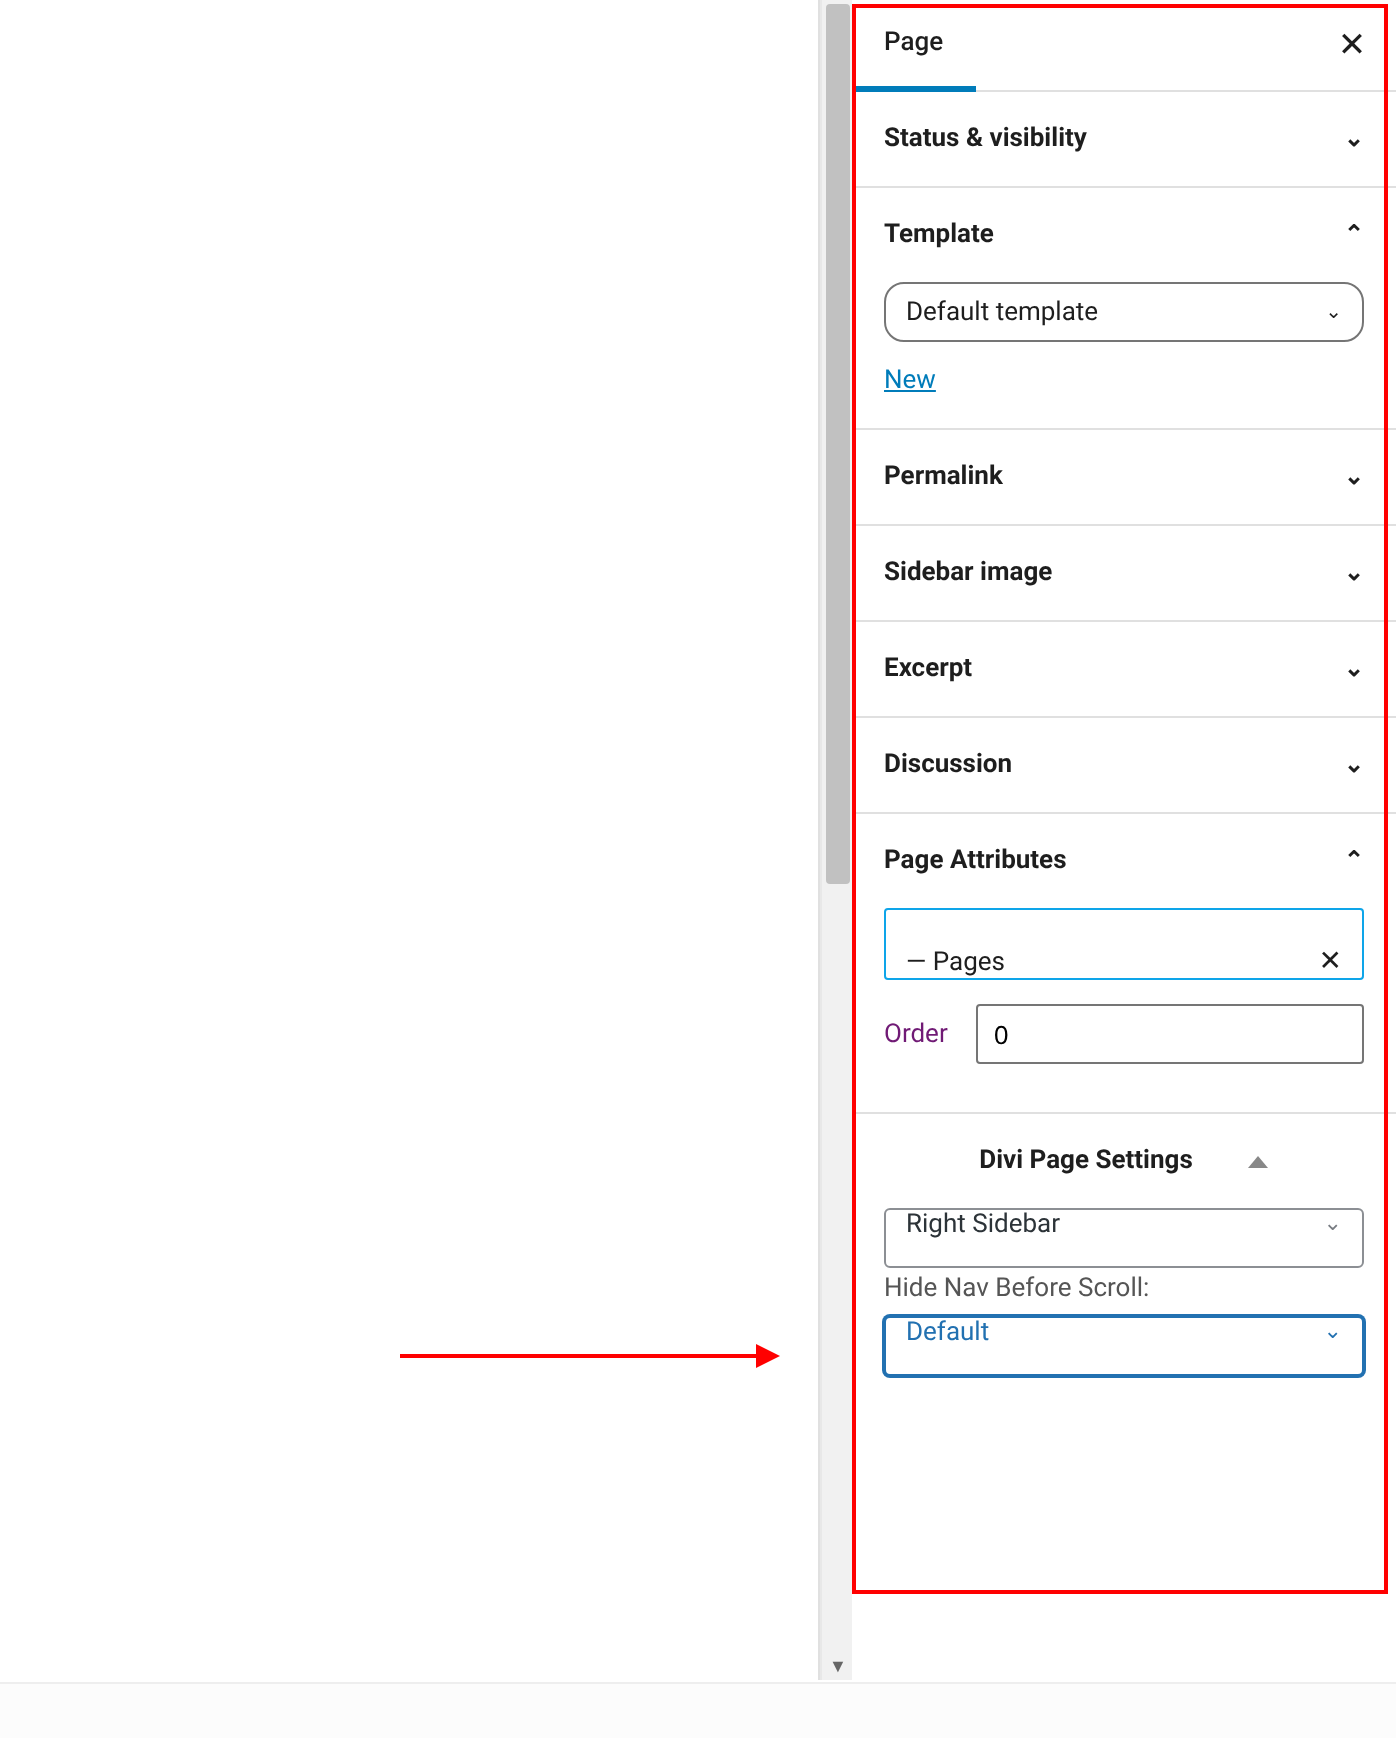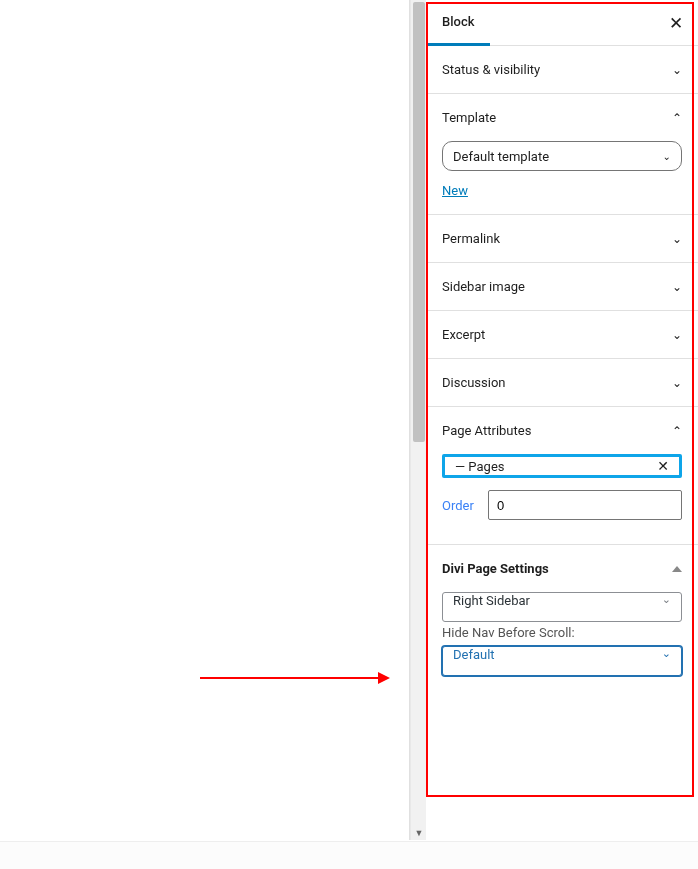--- a/index.html
+++ b/index.html
@@ -106,24 +106,24 @@
       align-items: center;
       justify-content: center;
       color: #1e1e1e;
     }
     .section {
       border-bottom: 1px solid #e0e0e0;
     }
     .section-header {
       display: flex;
       justify-content: space-between;
-      align-items: flex-end;
+      align-items: flex-start;
       padding: 16px;
       cursor: pointer;
-      font-weight: 400;
+      font-weight: 700;
       font-size: 13px;
     }
     .chev {
       font-size: 12px;
       color: #1e1e1e;
     }
     .section-body {
       padding: 0 16px 16px 16px;
     }
     .select-box {
@@ -147,58 +147,58 @@
       display: inline-block;
       cursor: pointer;
     }
     .field-label-inline {
       font-size: 13px;
       color: #555;
       margin-bottom: 8px;
     }
     .combobox {
       width: 100%;
-      height: 24px;
-      border: 3px solid #0ea5e9;
+      height: 36px;
+      border: 1px solid #0ea5e9;
       border-radius: 2px;
       padding: 0 10px;
       display: flex;
-      align-items: center;
+      align-items: flex-end;
       justify-content: space-between;
       font-size: 13px;
     }
     .combobox .x {
       font-size: 14px;
       cursor: pointer;
     }
     .order-row {
       display: flex;
       align-items: center;
       margin-top: 12px;
     }
     .order-row label {
       width: 46px;
       font-size: 13px;
-      color: #3b82f6;
+      color: #701a75;
     }
     .order-input {
       flex: 1;
       height: 30px;
       border: 1px solid #757575;
       border-radius: 2px;
       padding: 0 8px;
       font-size: 13px;
     }
     .divi-section {
       border-top: 1px solid #e0e0e0;
       margin-top: 8px;
     }
     .divi-header {
       display: flex;
-      justify-content: space-between;
+      justify-content: center;
       align-items: center;
       padding: 16px;
       font-weight: 700;
       font-size: 13px;
       gap: 28px;
     }
     .tri-up {
       width: 0; height: 0;
       border-left: 5px solid transparent;
       border-right: 5px solid transparent;
@@ -280,21 +280,21 @@
 
 <div class="scrollbar-track">
   <div class="scroll-arrow up">▲</div>
   <div class="scrollbar-thumb"></div>
   <div class="scroll-arrow down">▼</div>
 </div>
 
 <div class="panel">
 
   <div class="tabs">
-    <div class="tab active">Block</div>
+    <div class="tab active">Page</div>
     <div class="close-x">✕</div>
   </div>
 
   <div class="section">
     <div class="section-header">
       <span>Status &amp; visibility</span>
       <span class="chev">⌄</span>
     </div>
   </div>
 

